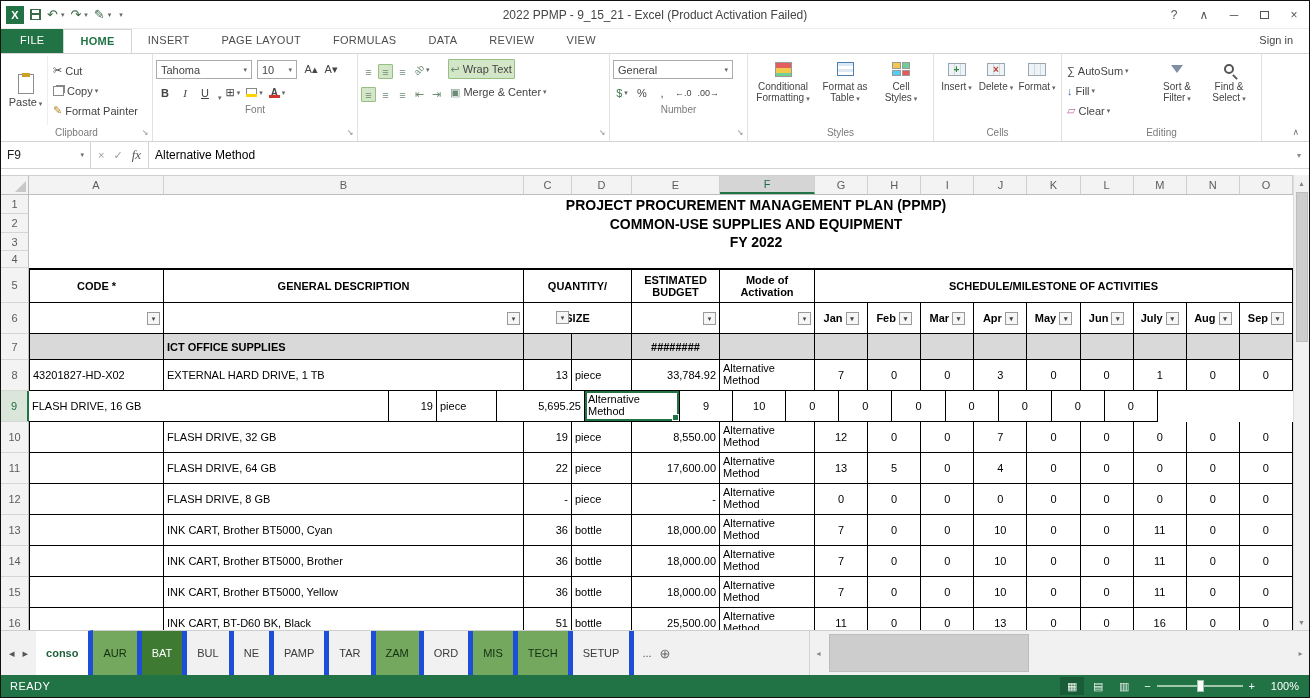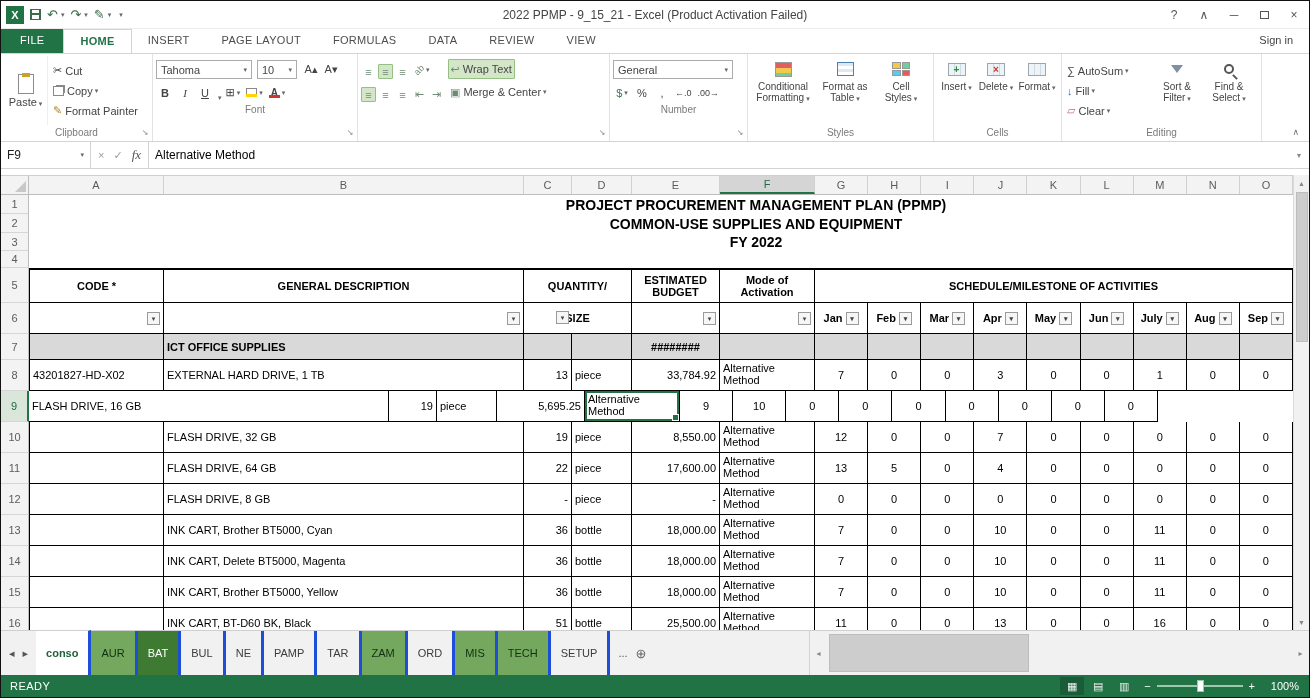--- a/index.html
+++ b/index.html
@@ -113,21 +113,21 @@
 .row.current .modecell{box-shadow:inset 0 0 0 2px #217346;position:relative}
 .row.current .modecell::after{content:"";position:absolute;right:0;bottom:0;width:5px;height:5px;background:#217346;border:1px solid #fff}
 .vscroll{width:16px;flex:0 0 16px;background:#f1f1f1;border-left:1px solid #dcdcdc;display:flex;flex-direction:column;align-items:center}
 .sarrow{width:16px;height:16px;display:flex;align-items:center;justify-content:center;font-size:7px;color:#868686}
 .vthumb{width:12px;height:150px;background:#cdcdcd;border:1px solid #bdbdbd;margin-top:1px}
 .vspace{flex:1}
 
 
 .sheetbar{flex:0 0 24px;display:flex;align-items:stretch;background:#f1f1f1;border-top:1px solid #cfcfcf;font-size:11px}
 .tnav{display:flex;align-items:center;gap:8px;padding:0 8px;color:#555}
-.stab{display:flex;align-items:center;padding:16px 10px;border-right:3px solid #1d4ed8;color:#3c3c3c;background:#f1f1f1;white-space:nowrap}
+.stab{display:flex;align-items:center;padding:16px 10px;border-right:5px solid #1d4ed8;color:#3c3c3c;background:#f1f1f1;white-space:nowrap}
 .stab.active{background:#fff;font-weight:bold;color:#1f5f3a;border-top:1px solid #cfcfcf;margin-top:-1px}
 .stab.green{background:#74a85e;color:#12300f}
 .stab.green.dark{background:#3f7a33;color:#fff}
 .tabextras{display:flex;align-items:center;gap:8px;padding:0 8px;color:#555}
 .newsheet{font-size:13px;color:#666}
 .hscroll{margin-left:auto;width:500px;display:flex;align-items:stretch;background:#f1f1f1;border-left:1px solid #d2d2d2}
 .hs-ar{width:17px;display:flex;align-items:center;justify-content:center;font-size:8px;color:#868686}
 .hs-track{flex:1;position:relative;background:#f1f1f1}
 .hs-thumb{position:absolute;left:2px;top:3px;bottom:3px;width:200px;background:#cdcdcd;border:1px solid #bdbdbd}
 
@@ -697,21 +697,21 @@
                 <div class="md">0</div>
                 <div class="md">11</div>
                 <div class="md">0</div>
                 <div class="md">0</div>
               </div>
             </div>
 
             <div class="row drow" style="height:31px">
               <div class="rn">14</div>
               <div class="cell w-a bl"></div>
-              <div class="cell w-b">INK CART, Delete BT5000, Magenta</div>
+              <div class="cell w-b">INK CART, Brother BT5000, Brother</div>
               <div class="cell w-c tR">36</div>
               <div class="cell w-d">bottle</div>
               <div class="cell w-e tR">18,000.00</div>
               <div class="cell w-f modecell">Alternative Method</div>
               <div class="mgrid">
                 <div class="md">7</div>
                 <div class="md">0</div>
                 <div class="md">0</div>
                 <div class="md">10</div>
                 <div class="md">0</div>

